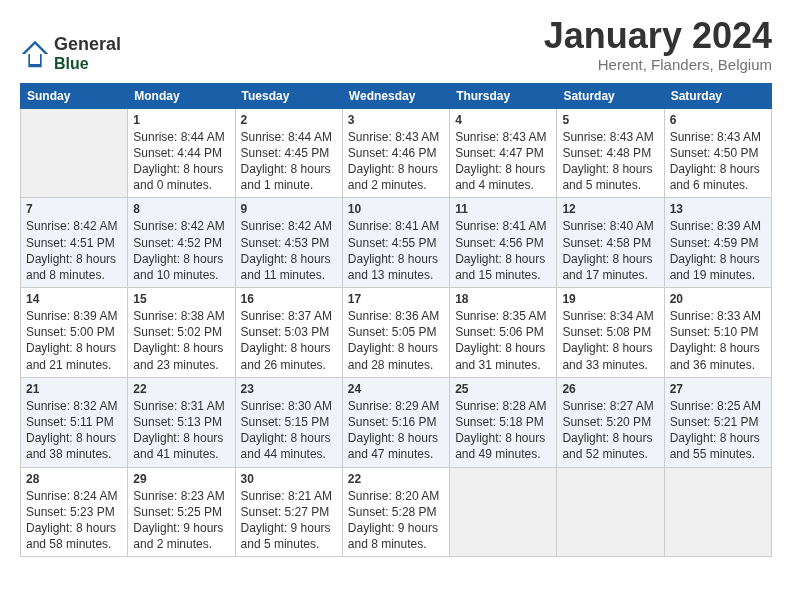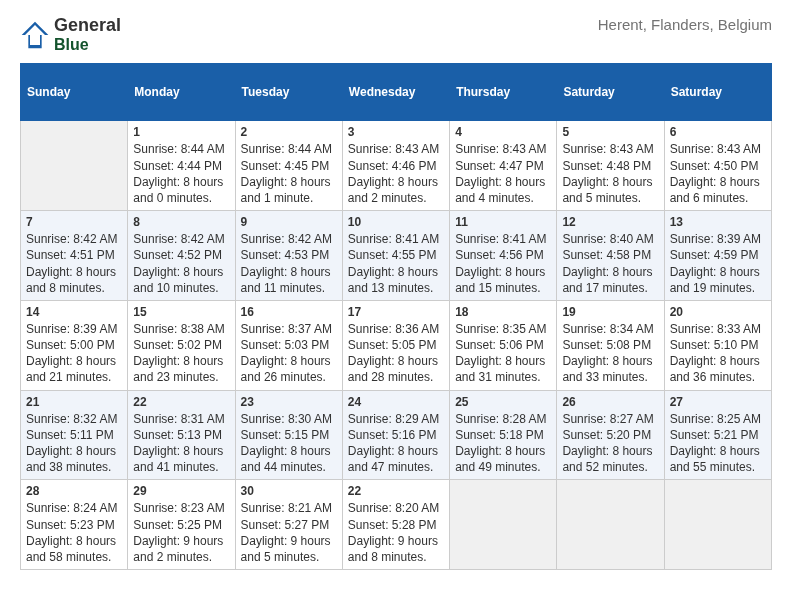--- a/index.html
+++ b/index.html
@@ -11,21 +11,21 @@
       overflow: hidden;
     }
     .page {
       width: 792px;
       height: 612px;
       padding: 16px 20px;
     }
     .header {
       display: flex;
       justify-content: space-between;
-      align-items: flex-start;
+      align-items: flex-end;
       margin-bottom: 10px;
     }
     .logo {
       display: flex;
       align-items: center;
       gap: 4px;
     }
     .logo-text {
       display: flex;
       flex-direction: column;
@@ -60,21 +60,21 @@
     }
     .calendar-table {
       width: 100%;
       border-collapse: collapse;
       font-size: 11px;
     }
     .calendar-table th {
       background-color: #1a5fa8;
       color: #fff;
       text-align: left;
-      padding: 21px 6px;
+      padding: 5px 6px;
       font-size: 12px;
       font-weight: bold;
       border: 1px solid #1a5fa8;
     }
     .calendar-table td {
       vertical-align: top;
       padding: 4px 5px;
       border: 1px solid #ccc;
       width: calc(100% / 7);
       height: 88px;
@@ -114,20 +114,21 @@
       <svg class="logo-icon" viewBox="0 0 36 36">
         <polygon points="18,2 34,18 26,18 26,34 10,34 10,18 2,18" fill="#1a5fa8"></polygon>
         <polygon points="18,6 30,18 24,18 24,30 12,30 12,18 6,18" fill="white"></polygon>
       </svg>
       <div class="logo-text">
         <span class="logo-general">General</span>
         <span class="logo-blue">Blue</span>
       </div>
     </div>
     <div class="title-block">
+      <div class="month-title">January 2024</div>
       <div class="subtitle">Herent, Flanders, Belgium</div>
     </div>
   </div>
 
   <table class="calendar-table">
     <thead>
       <tr>
         <th>Sunday</th>
         <th>Monday</th>
         <th>Tuesday</th>

